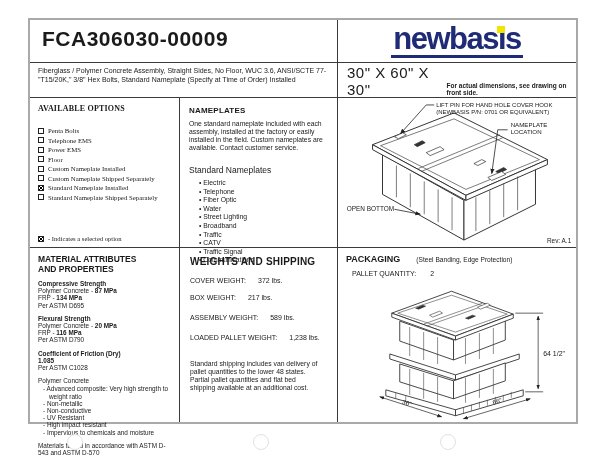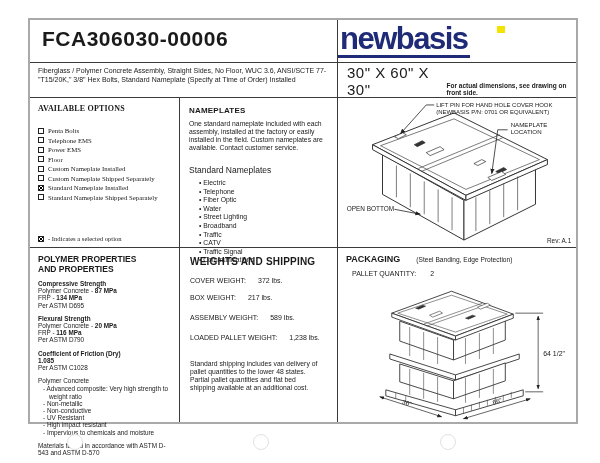--- a/index.html
+++ b/index.html
@@ -15,21 +15,21 @@
   .h2 { left:0; right:0; top:77px; height:1px; }
   .h3 { left:0; right:0; top:227px; height:1px; }
   .vmain { left:307px; top:0; width:1px; height:402px; }
   .vcol1 { left:149px; top:77px; width:1px; height:325px; }
 
   
   .part-number { left:12px; top:7px; font-size:21px; font-weight:bold; letter-spacing:.5px; }
   .product-title { left:160px; top:14px; width:145px; text-align:center;
                    font-size:7.5px; font-weight:bold; line-height:9px; }
   .logo-wrap { left:308px; top:0; width:238px; height:42px; display:flex;
-               align-items:center; }
+               align-items:center; justify-content:center; }
   .logo { position:relative; font-size:31px; font-weight:800; letter-spacing:-1.5px;
           color:#1f2b76; border-bottom:3px solid #1f2b76; line-height:30px; padding:0 2px 1px 2px; }
   .logo-dot { position:absolute; top:1px; right:17px; width:8px; height:7px; background:#f2e400; }
 
   .description { left:8px; top:46px; width:292px; font-size:7px; line-height:9px; }
   .size-cell { left:317px; top:44px; width:228px; display:flex; align-items:flex-end; gap:7px; }
   .size-text { font-size:15px; letter-spacing:.5px; }
   .size-note { font-size:6.5px; font-weight:bold; padding-bottom:2px; }
 
   
@@ -92,21 +92,21 @@
 <body>
 
 <div class="sheet">
 
   <div class="line h1"></div>
   <div class="line h2"></div>
   <div class="line h3"></div>
   <div class="line vmain"></div>
   <div class="line vcol1"></div>
 
-  <div class="abs part-number">FCA306030-00006</div>
+  <div class="abs part-number">FCA306030-00009</div>
   <div class="abs logo-wrap">
     <div class="logo">newbasis</div>
     <div class="logo-dot abs" style="left: 158.781px; top: 6px; background: rgb(242, 228, 0);"></div>
   </div>
 
   <div class="abs description">Fiberglass / Polymer Concrete Assembly, Straight Sides, No Floor, WUC 3.6, ANSI/SCTE 77-"T15/20K," 3/8" Hex Bolts, Standard Nameplate (Specify at Time of Order) Installed</div>
   <div class="abs size-cell">
     <span class="size-text">30" X 60" X 30"</span>
     <span class="size-note">For actual dimensions, see drawing on front side.</span>
   </div>
@@ -225,21 +225,21 @@
       <text x="98" y="16" font-size="6">(NEWBASIS P/N: 0701 OR EQUIVALENT)</text>
       <text x="173" y="29" font-size="6.2">NAMEPLATE</text>
       <text x="173" y="36" font-size="6.2">LOCATION</text>
       <text x="8" y="114" font-size="6.5">OPEN BOTTOM</text>
       <text x="234" y="146" font-size="6.5" text-anchor="end" class="rev-text">Rev: A.1</text>
     </svg>
   </div>
 
   <div class="abs material-cell">
     <div class="mp-title">
-      <div>POLYMER PROPERTIES</div>
+      <div>MATERIAL ATTRIBUTES</div>
       <div>AND PROPERTIES</div>
     </div>
     <div class="mp-block">
       <div class="b">Compressive Strength</div>
       <div><span>Polymer Concrete - </span><span class="b">87 MPa</span></div>
       <div><span>FRP - </span><span class="b">134 MPa</span></div>
       <div>Per ASTM D695</div>
     </div>
     <div class="mp-block">
       <div class="b">Flexural Strength</div>

